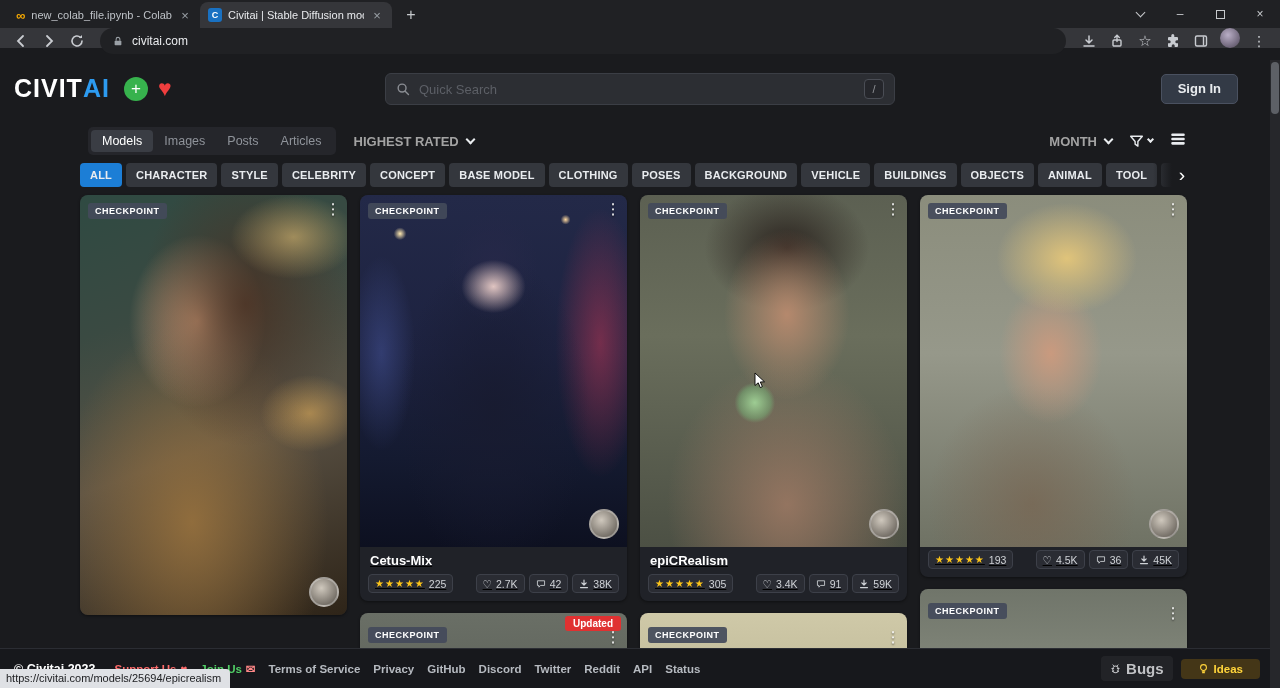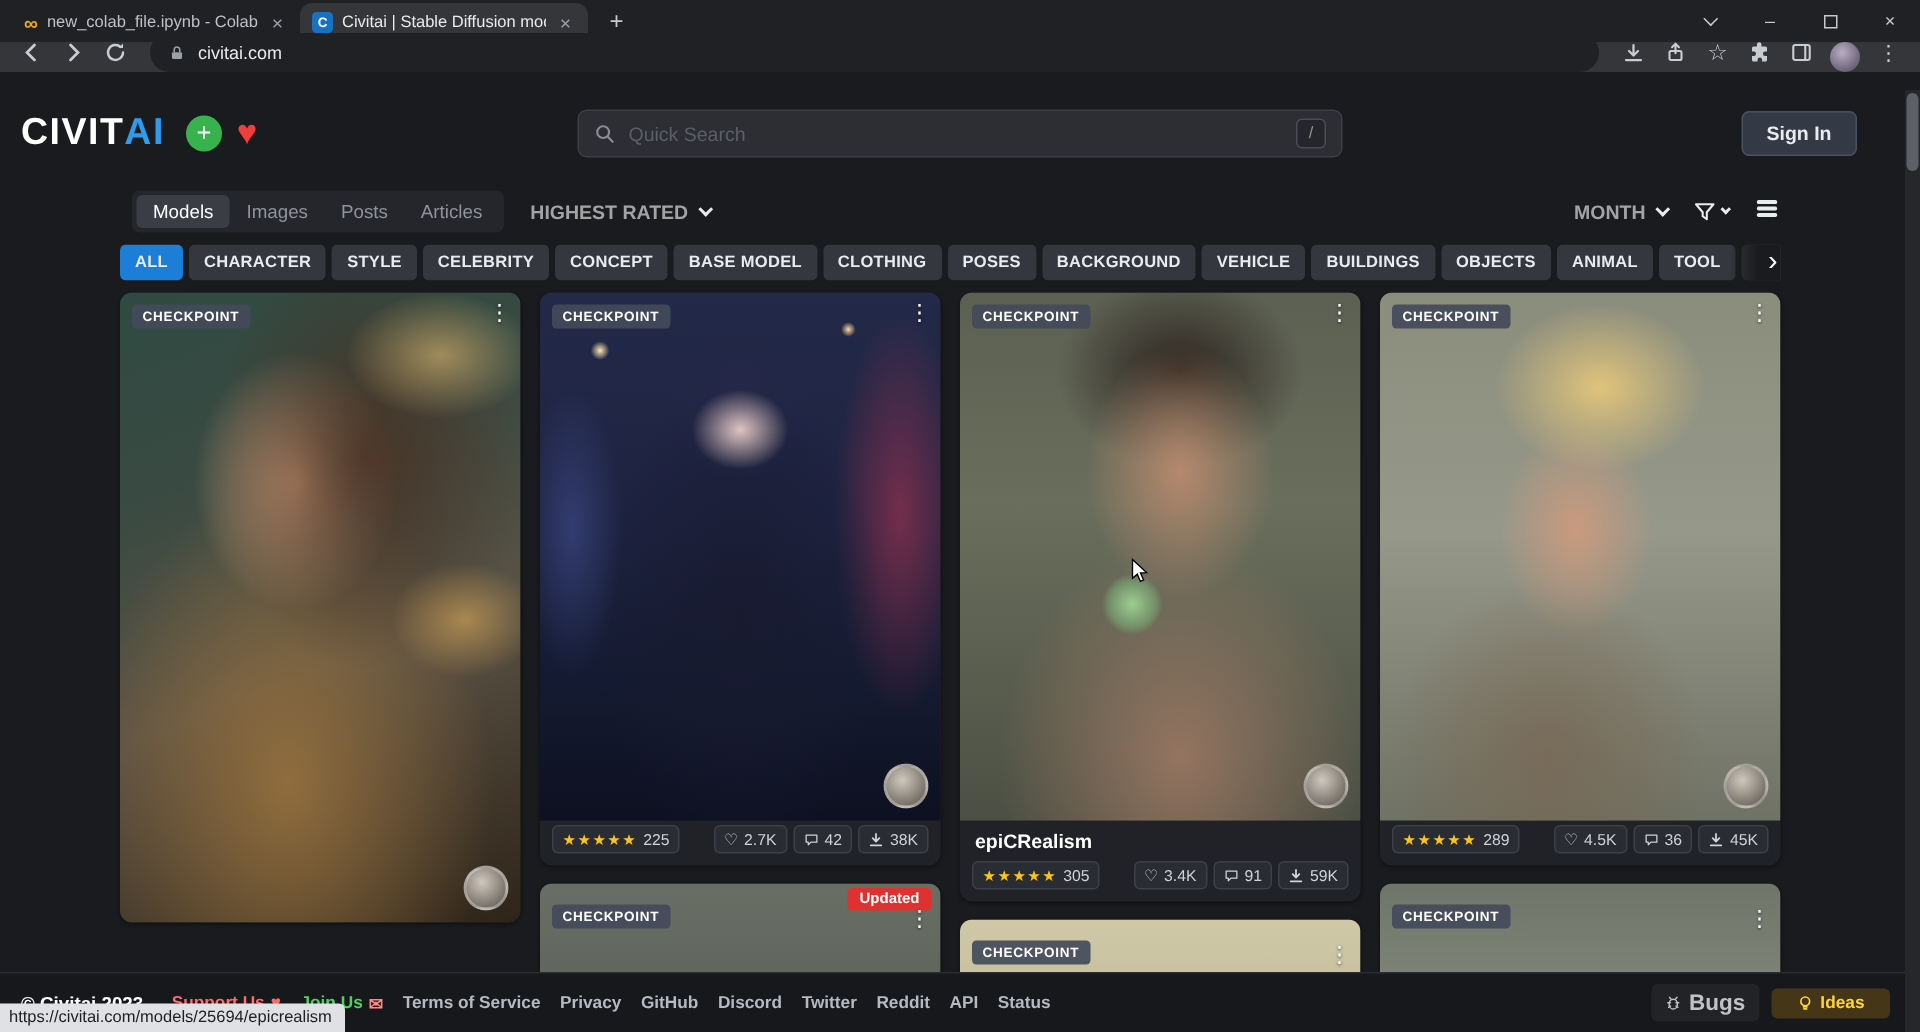--- a/index.html
+++ b/index.html
@@ -18,21 +18,21 @@
   .fav-civitai { width:14px; height:14px; border-radius:3px; background:#1971c2; color:#fff;
                  font-size:9px; font-weight:700; display:flex; align-items:center; justify-content:center; }
   .newtab-btn { width:26px; height:26px; display:flex; align-items:center; justify-content:center;
                 color:#c7cacd; font-size:16px; margin-left:6px; }
   .winctrls { margin-left:auto; display:flex; align-items:stretch; height:28px; }
   .winctrl { width:40px; display:flex; align-items:center; justify-content:center; color:#c7cacd; font-size:12px; }
   .winctrl .maxbox { width:9px; height:9px; border:1px solid #c7cacd; }
   .chev-css { width:7px; height:7px; border-right:1.6px solid #c7cacd; border-bottom:1.6px solid #c7cacd;
               transform:rotate(45deg); margin-top:-4px; }
 
-  .toolbar { height:20px; background:#35363a; display:flex; align-items:flex-end; padding:0 8px; gap:2px; }
+  .toolbar { height:20px; background:#35363a; display:flex; align-items:flex-start; padding:0 8px; gap:2px; }
   .nav-ico { width:26px; height:26px; border-radius:50%; display:flex; align-items:center; justify-content:center; }
   .addr { flex:1; height:26px; background:#202124; border-radius:13px; margin:0 8px; display:flex;
           align-items:center; padding:0 12px; gap:8px; color:#e8eaed; font-size:12px; }
   .tool-avatar { width:20px; height:20px; border-radius:50%; margin:0 4px;
                  background:radial-gradient(circle at 40% 35%, #b9aec6, #6d6478 70%, #55504a); }
 
   
   .viewport { position:absolute; top:60px; left:0; right:0; bottom:0; background:#1a1b1e; overflow:hidden; }
 
   .site-header { position:relative; height:57px; display:flex; align-items:center; padding:0 42px 0 14px; }
@@ -64,21 +64,21 @@
 
   .chips-row { position:relative; margin:8px 93px 0 80px; display:flex; gap:4px; overflow:hidden; height:24px; }
   .chip { flex:0 0 auto; padding:4px 10px; background:#34373d; border-radius:4px; font-size:11px; font-weight:700;
           color:#e9ecef; letter-spacing:.2px; line-height:16px; white-space:nowrap; }
   .chip.active { background:#1c7ed6; }
   .chips-arrow { position:absolute; right:0; top:0; bottom:0; width:34px; color:#fff; font-size:19px;
                  background:linear-gradient(90deg, rgba(26,27,30,0), #1a1b1e 55%); display:flex;
                  align-items:center; justify-content:flex-end; padding-right:2px; }
 
   .cards { display:flex; gap:13px; padding:8px 93px 0 80px; align-items:flex-start; }
-  .col { width:307px; display:flex; flex-direction:column; gap:12px; }
+  .col { width:307px; display:flex; flex-direction:column; gap:12px;text-decoration:underline; }
   .card { position:relative; width:267px; background:#202228; border-radius:8px; overflow:hidden;
           box-shadow:0 1px 3px rgba(0,0,0,.45); }
   .img { position:relative; width:100%; }
   .h420 { height:420px; } .h352 { height:352px; } .h120 { height:120px; }
   .badge { position:absolute; top:8px; left:8px; background:rgba(67,74,90,.92); color:#fff; font-size:9px;
            font-weight:700; letter-spacing:.5px; padding:3px 7px; border-radius:3px; }
   .badge.low { top:14px; }
   .updated { position:absolute; top:3px; right:6px; background:#e03131; color:#fff; font-size:10px;
              font-weight:600; padding:2px 8px; border-radius:3px; }
   .kebab { position:absolute; top:4px; right:4px; color:#fff; font-size:15px; width:20px; height:20px;
@@ -319,20 +319,21 @@
         </div>
       </div>
 
       <div class="col">
         <div class="card">
           <div class="img h352 ph-cetus">
             <span class="badge">CHECKPOINT</span>
             <span class="kebab">⋮</span>
             <span class="avatar"></span>
           </div>
+          <div class="card-title">Cetus-Mix</div>
           <div class="stats">
             <span class="pill">
               <span class="stars">★★★★★</span>
               <span>225</span>
             </span>
             <span class="stats-right">
               <span class="pill">
                   <span>♡</span>
                   <span>2.7K</span>
                 </span>
@@ -404,21 +405,21 @@
       <div class="col">
         <div class="card">
           <div class="img h352 ph-xxmix">
             <span class="badge">CHECKPOINT</span>
             <span class="kebab">⋮</span>
             <span class="avatar"></span>
           </div>
           <div class="stats">
             <span class="pill">
               <span class="stars">★★★★★</span>
-              <span>289</span>
+              <span>193</span>
             </span>
             <span class="stats-right">
               <span class="pill">
                   <span>♡</span>
                   <span>4.5K</span>
                 </span>
               <span class="pill">
                   <svg width="10" height="10" viewBox="0 0 14 14">
                     <path d="M2 2.5h10v6.5H6.5L4 11.5V9H2z" stroke="#cfd2d6" stroke-width="1.2" fill="none" stroke-linejoin="round"></path>
                   </svg>

